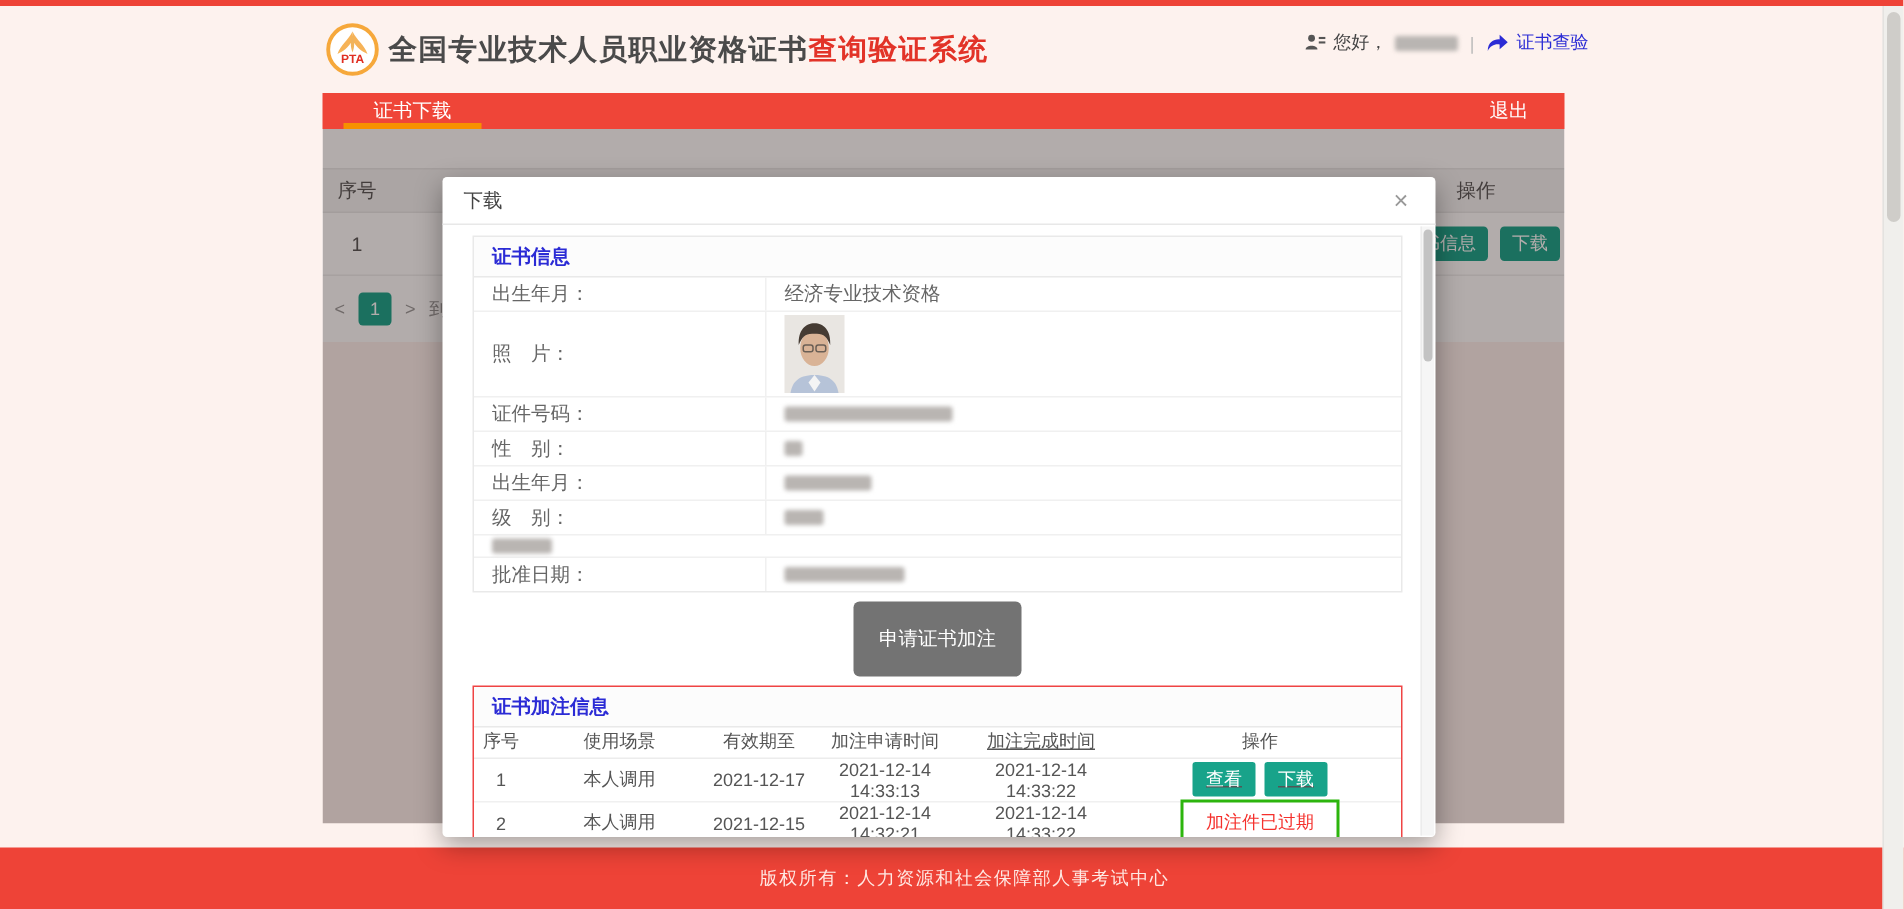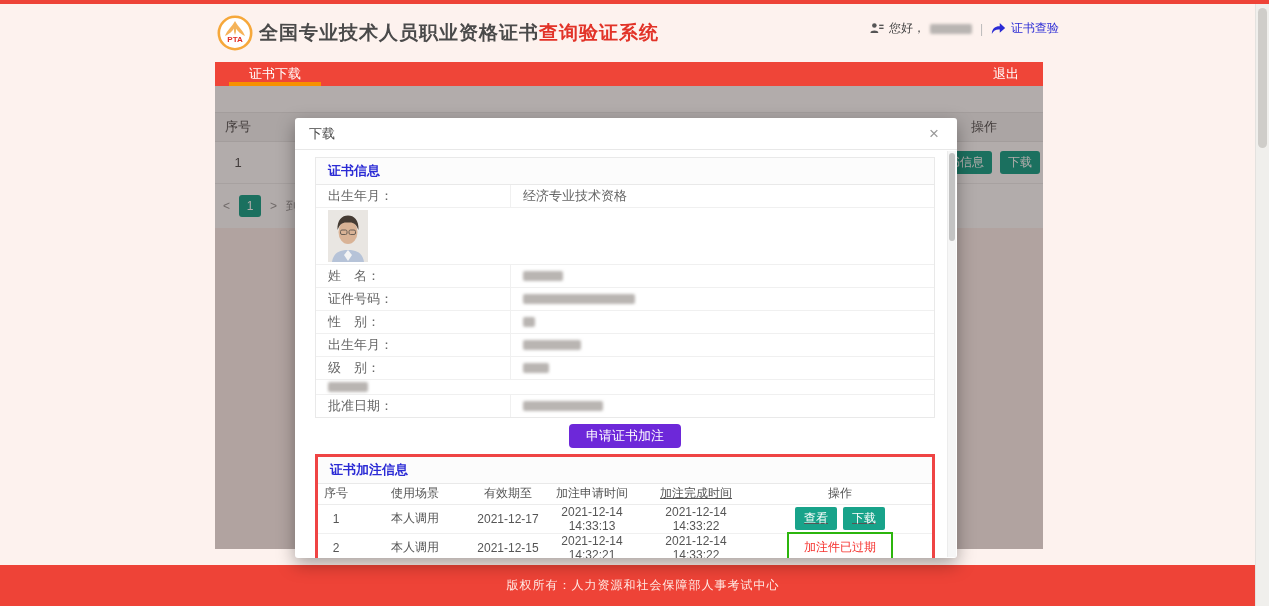--- a/index.html
+++ b/index.html
@@ -69,24 +69,24 @@
   .info-label { width:195px; padding:2px 12px; border-right:1px solid #f0f0f0; display:flex; align-items:center; min-height:19px; }
   .info-value { flex:1; padding:2px 12px; display:flex; align-items:center; }
   .photo-row .info-label, .photo-row .info-value { min-height:56px; }
   .photo { width:40px; height:52px; overflow:hidden; background:#ece9e6; }
 
   .r-name2 { width:40px; } .r-id { width:112px; } .r-sex { width:12px; }
   .r-birth { width:58px; } .r-level { width:26px; } .r-major { width:40px; } .r-date { width:80px; }
 
   
   .apply-row { display:flex; justify-content:center; margin:6px 0; }
-  .btn-blue { background:#6d28d9; color:#fff; border:none; border-radius:4px; font-size:13px; padding:3px 17px; cursor:pointer; }
-
-  
-  .anno-box { border:3px solid #ef4444; }
+  .btn-blue { background:#737373; color:#fff; border:none; border-radius:4px; font-size:13px; padding:16px 17px; cursor:pointer; }
+
+  
+  .anno-box { border:1px solid #ef4444; }
   .anno-table { width:100%; border-collapse:collapse; font-size:12px; color:#555; table-layout:fixed; }
   .anno-table th { font-weight:normal; color:#555; height:20px; border-bottom:1px solid #ececec; text-align:center; font-size:12px; }
   .anno-table td { height:22px; border-bottom:1px solid #f0f0f0; text-align:center; overflow:visible; }
   .anno-table tr:last-child td { border-bottom:none; }
   .c0{width:36px;} .c1{width:122px;} .c2{width:64px;} .c3{width:104px;} .c4{width:104px;text-decoration:underline;} .c5{}
   .row-actions { display:flex; gap:6px; justify-content:center;text-decoration:underline; }
   .btn-mini { background:#18a38a; color:#fff; font-size:12px; padding:3px 9px; border-radius:2px; border:none; cursor:pointer; }
   .expired-box { display:inline-block; border:2px solid #2cb50d; color:#f5302c; font-size:12px; padding:5px 15px; margin:-6px 0; background:#fff; position:relative; z-index:1; }
 </style>
 </head>
@@ -178,41 +178,36 @@
 
     <div class="info-table">
       <div class="section-head">证书信息</div>
 
       <div class="info-row">
         <div class="info-label">出生年月：</div>
         <div class="info-value">经济专业技术资格</div>
       </div>
 
       <div class="info-row photo-row">
+        <div class="info-label">照　片：</div>
         <div class="info-value">
           <div class="photo">
             <svg width="40" height="52" viewBox="0 0 40 52">
               <rect width="40" height="52" fill="#e9e6e2"></rect>
               <path d="M20 40 C8 40 5 46 4 52 L36 52 C35 46 32 40 20 40 Z" fill="#b6c3d8"></path>
               <path d="M20 40 L16 45 L20 51 L24 45 Z" fill="#f4f4f4"></path>
               <ellipse cx="20" cy="22" rx="9.5" ry="12" fill="#d9b396"></ellipse>
               <path d="M9.5 20 C9 10 14 5.5 20 5.5 C26 5.5 31 10 30.5 20 C28 14 26 12 20 12.5 C14 12 12 14 9.5 20 Z" fill="#453b33"></path>
               <rect x="12.5" y="20" width="6.5" height="4.5" rx="1.5" fill="none" stroke="#6a5f55" stroke-width="1"></rect>
               <rect x="21" y="20" width="6.5" height="4.5" rx="1.5" fill="none" stroke="#6a5f55" stroke-width="1"></rect>
             </svg>
           </div>
         </div>
       </div>
 
-      <div class="info-row">
-        <div class="info-label">姓　名：</div>
-        <div class="info-value">
-            <span class="redact r-name2"></span>
-          </div>
-      </div>
       <div class="info-row">
         <div class="info-label">证件号码：</div>
         <div class="info-value">
             <span class="redact r-id"></span>
           </div>
       </div>
       <div class="info-row">
         <div class="info-label">性　别：</div>
         <div class="info-value">
             <span class="redact r-sex"></span>

